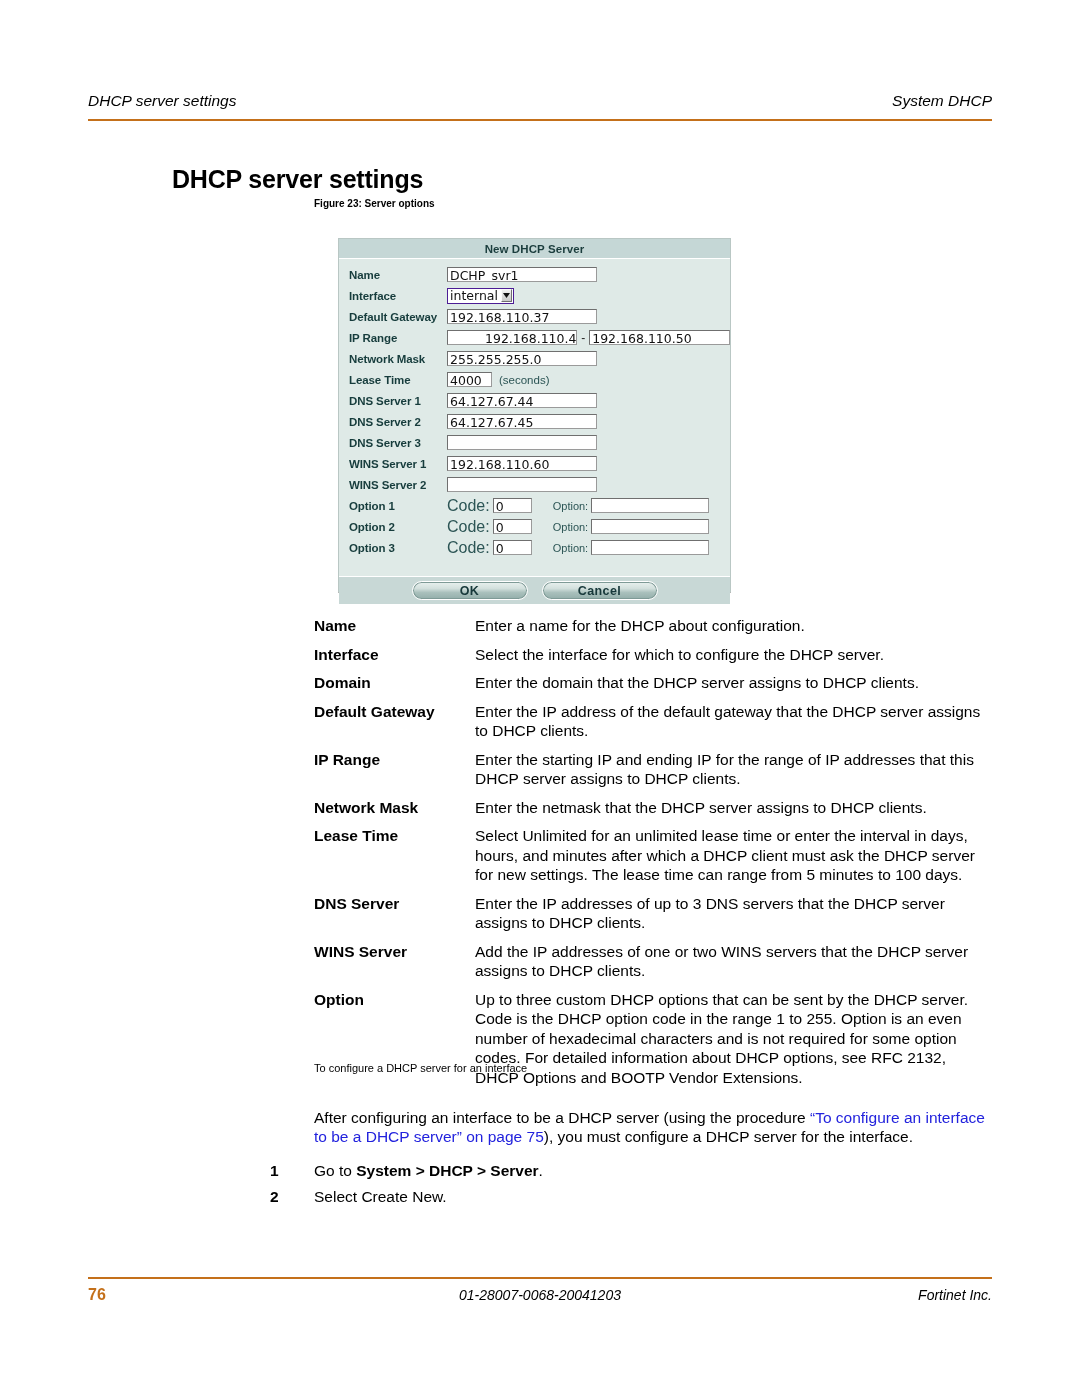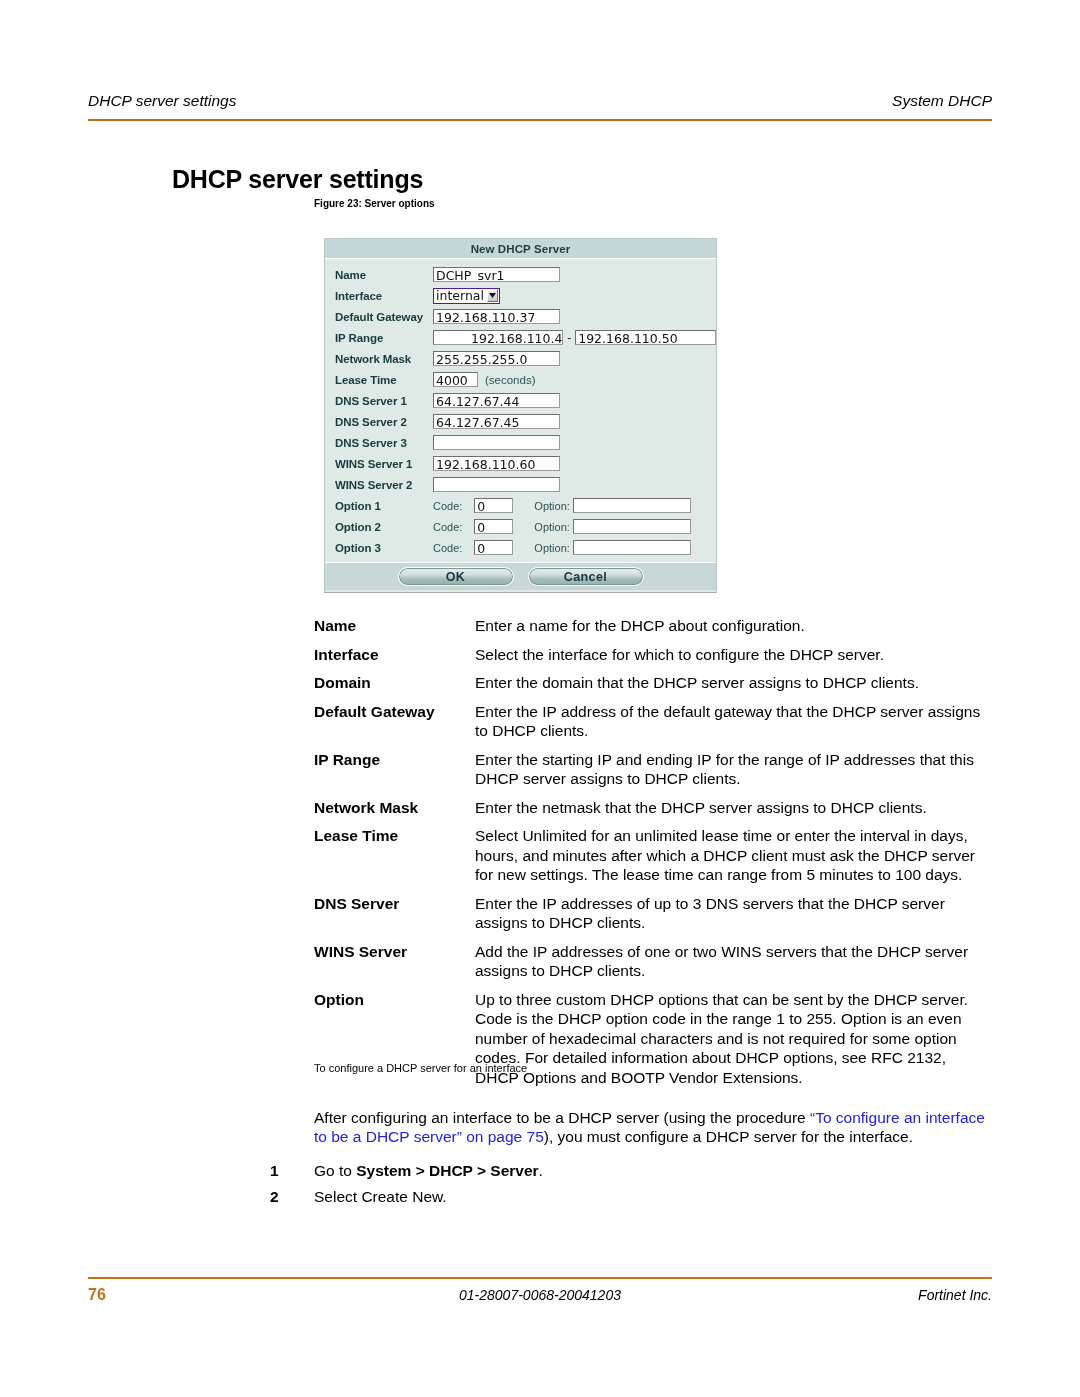--- a/index.html
+++ b/index.html
@@ -62,21 +62,21 @@
     position: absolute;
     left: 314px;
     top: 234px;
     width: 404px;
     height: 362px;
     background: #ffffff;
     box-sizing: border-box;
   }
   #dialog-frame {
     position: absolute;
-    left: 10px;
+    left: 24px;
     top: 4px;
     width: 393px;
     height: 355px;
     background: #dfeae7;
     border-left: 1px solid #b9c7c4;
     border-right: 1px solid #b9c7c4;
     border-top: 1px solid #b9c7c4;
     border-bottom: 1px solid #b0a8a8;
     box-sizing: border-box;
   }
@@ -118,21 +118,21 @@
     height: 15px;
     line-height: 15px;
     font-size: 12.5px;
     font-family: "DejaVu Sans", sans-serif;
     color: #111;
     padding: 0 2px;
     box-sizing: border-box;
     overflow: hidden;
     white-space: nowrap;
   }
-  .w-main { width: 127px; }
+  .w-main { width: 150px; }
   .w-range { width: 135px; padding-left: 37px; }
   .w-range2 { width: 148px; }
   .w-lease { width: 45px; }
   .w-code { width: 39px; }
   .w-opt { width: 118px; }
 
   .fselect {
     background: #ffffff;
     border: 1px solid #4c1d95;
     height: 16px;
@@ -165,32 +165,32 @@
     font-size: 12px;
     color: #222;
     padding: 0 4px;
   }
   .unit {
     font-size: 11.5px;
     color: #2c5555;
     padding-left: 7px;
   }
   .minilabel {
-    font-size: 11px;
+    font-size: 16px;
     color: #2c5555;
-    padding-right: 12px;
+    padding-right: 3px;
   }
   .minilabel2 {
     font-size: 11px;
     color: #2c5555;
     padding: 0 3px 0 21px;
   }
 
   #dialog-footer {
-    margin-top: 2px;
+    margin-top: 16px;
     height: 27px;
     background: #c8d8d6;
     border-top: 1px solid #ffffff;
     display: flex;
     align-items: center;
     justify-content: center;
     gap: 14px;
   }
   .gui-btn {
     width: 116px;

